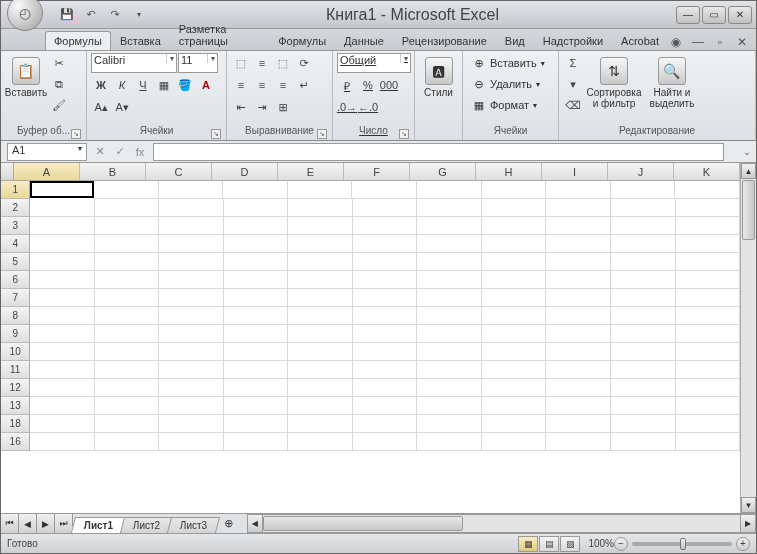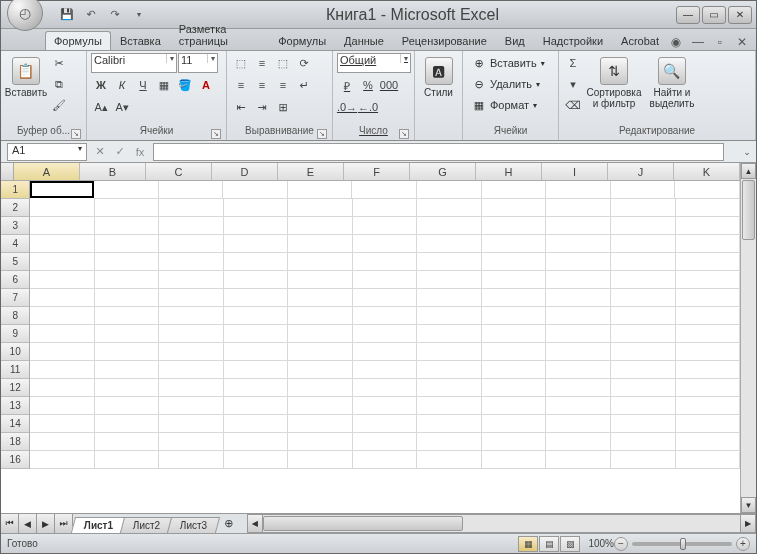--- a/index.html
+++ b/index.html
@@ -486,34 +486,20 @@
             <div class="cell"></div>
             <div class="cell"></div>
             <div class="cell"></div>
             <div class="cell"></div>
             <div class="cell"></div>
             <div class="cell"></div>
             <div class="cell"></div>
             <div class="cell"></div>
           </div>
           <div class="row-line">
-            <div class="row-h">14</div>
-            <div class="cell"></div>
-            <div class="cell"></div>
-            <div class="cell"></div>
-            <div class="cell"></div>
-            <div class="cell"></div>
-            <div class="cell"></div>
-            <div class="cell"></div>
-            <div class="cell"></div>
-            <div class="cell"></div>
-            <div class="cell"></div>
-            <div class="cell"></div>
-          </div>
-          <div class="row-line">
             <div class="row-h">18</div>
             <div class="cell"></div>
             <div class="cell"></div>
             <div class="cell"></div>
             <div class="cell"></div>
             <div class="cell"></div>
             <div class="cell"></div>
             <div class="cell"></div>
             <div class="cell"></div>
             <div class="cell"></div>

